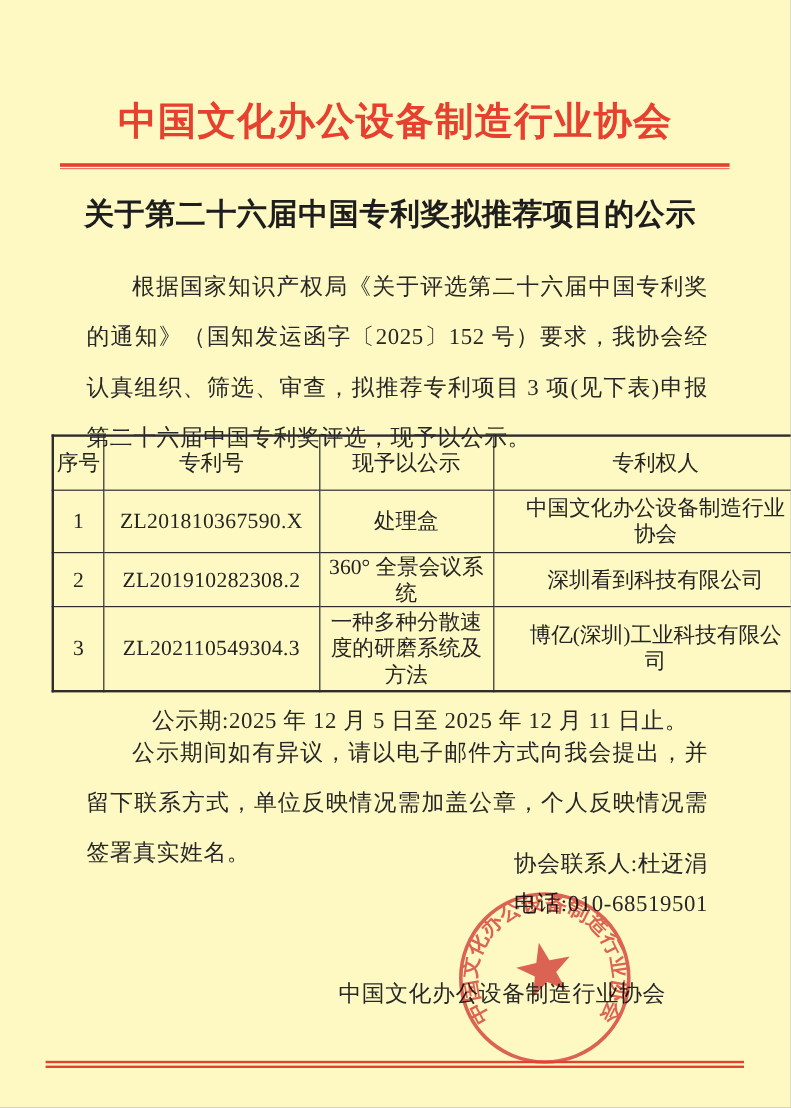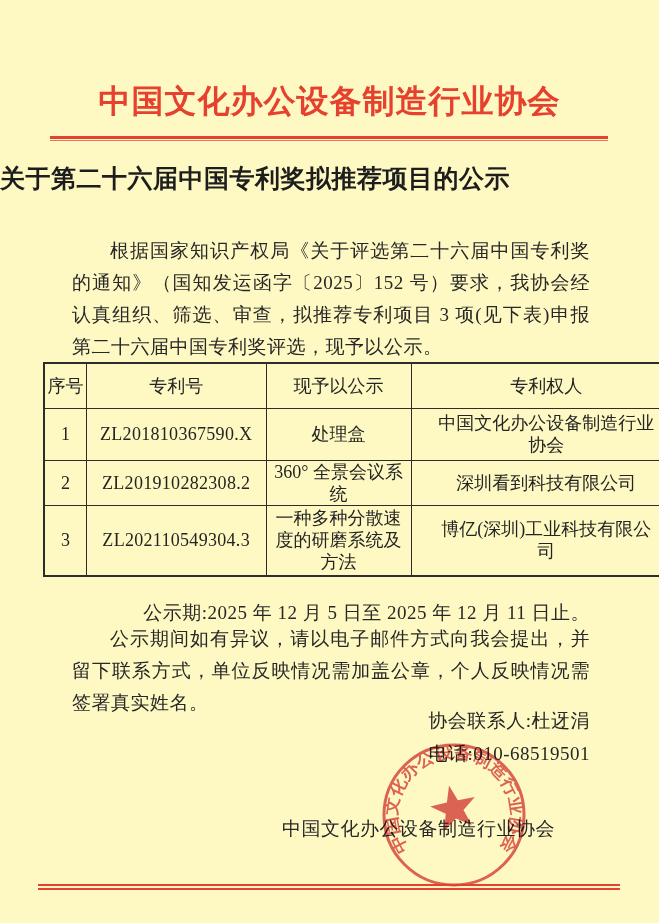--- a/index.html
+++ b/index.html
@@ -21,33 +21,33 @@
     text-align:center;
     font-size:32px;font-weight:bold;letter-spacing:1px;
     color:#e6402f;
     white-space:nowrap;
   }
   .rule-top{position:absolute;top:136px;left:50px;width:558px;}
   .rule-top .bar-thick{height:2.5px;background:#e6402f;}
   .rule-top .bar-thin{height:1.5px;background:#ef7466;margin-top:1px;}
   .doc-title{
     position:absolute;top:162px;left:0;width:580px;
-    text-align:left;
+    text-align:right;
     font-size:25px;font-weight:bold;letter-spacing:.5px;
     color:#1d1d1d;white-space:nowrap;
   }
   
   .para{
     position:absolute;left:72px;width:518px;
-    font-size:19px;line-height:32px;
+    font-size:19px;line-height:42px;
     text-align:justify;text-justify:inter-character;
-    text-indent:2em;letter-spacing:.5px;margin-top:16px;
+    text-indent:2em;letter-spacing:.5px;
   }
   .p1{top:219px;}
-  .p-period{top:581px;text-align:right;}
+  .p-period{top:581px;text-align:center;}
   .p2{top:607px;}
   
   .patent-table{
     position:absolute;top:362px;left:43px;
     border-collapse:collapse;
     width:640px;
     font-size:18px;line-height:22px;
     color:#242424;
     border-radius:15px;
   }

